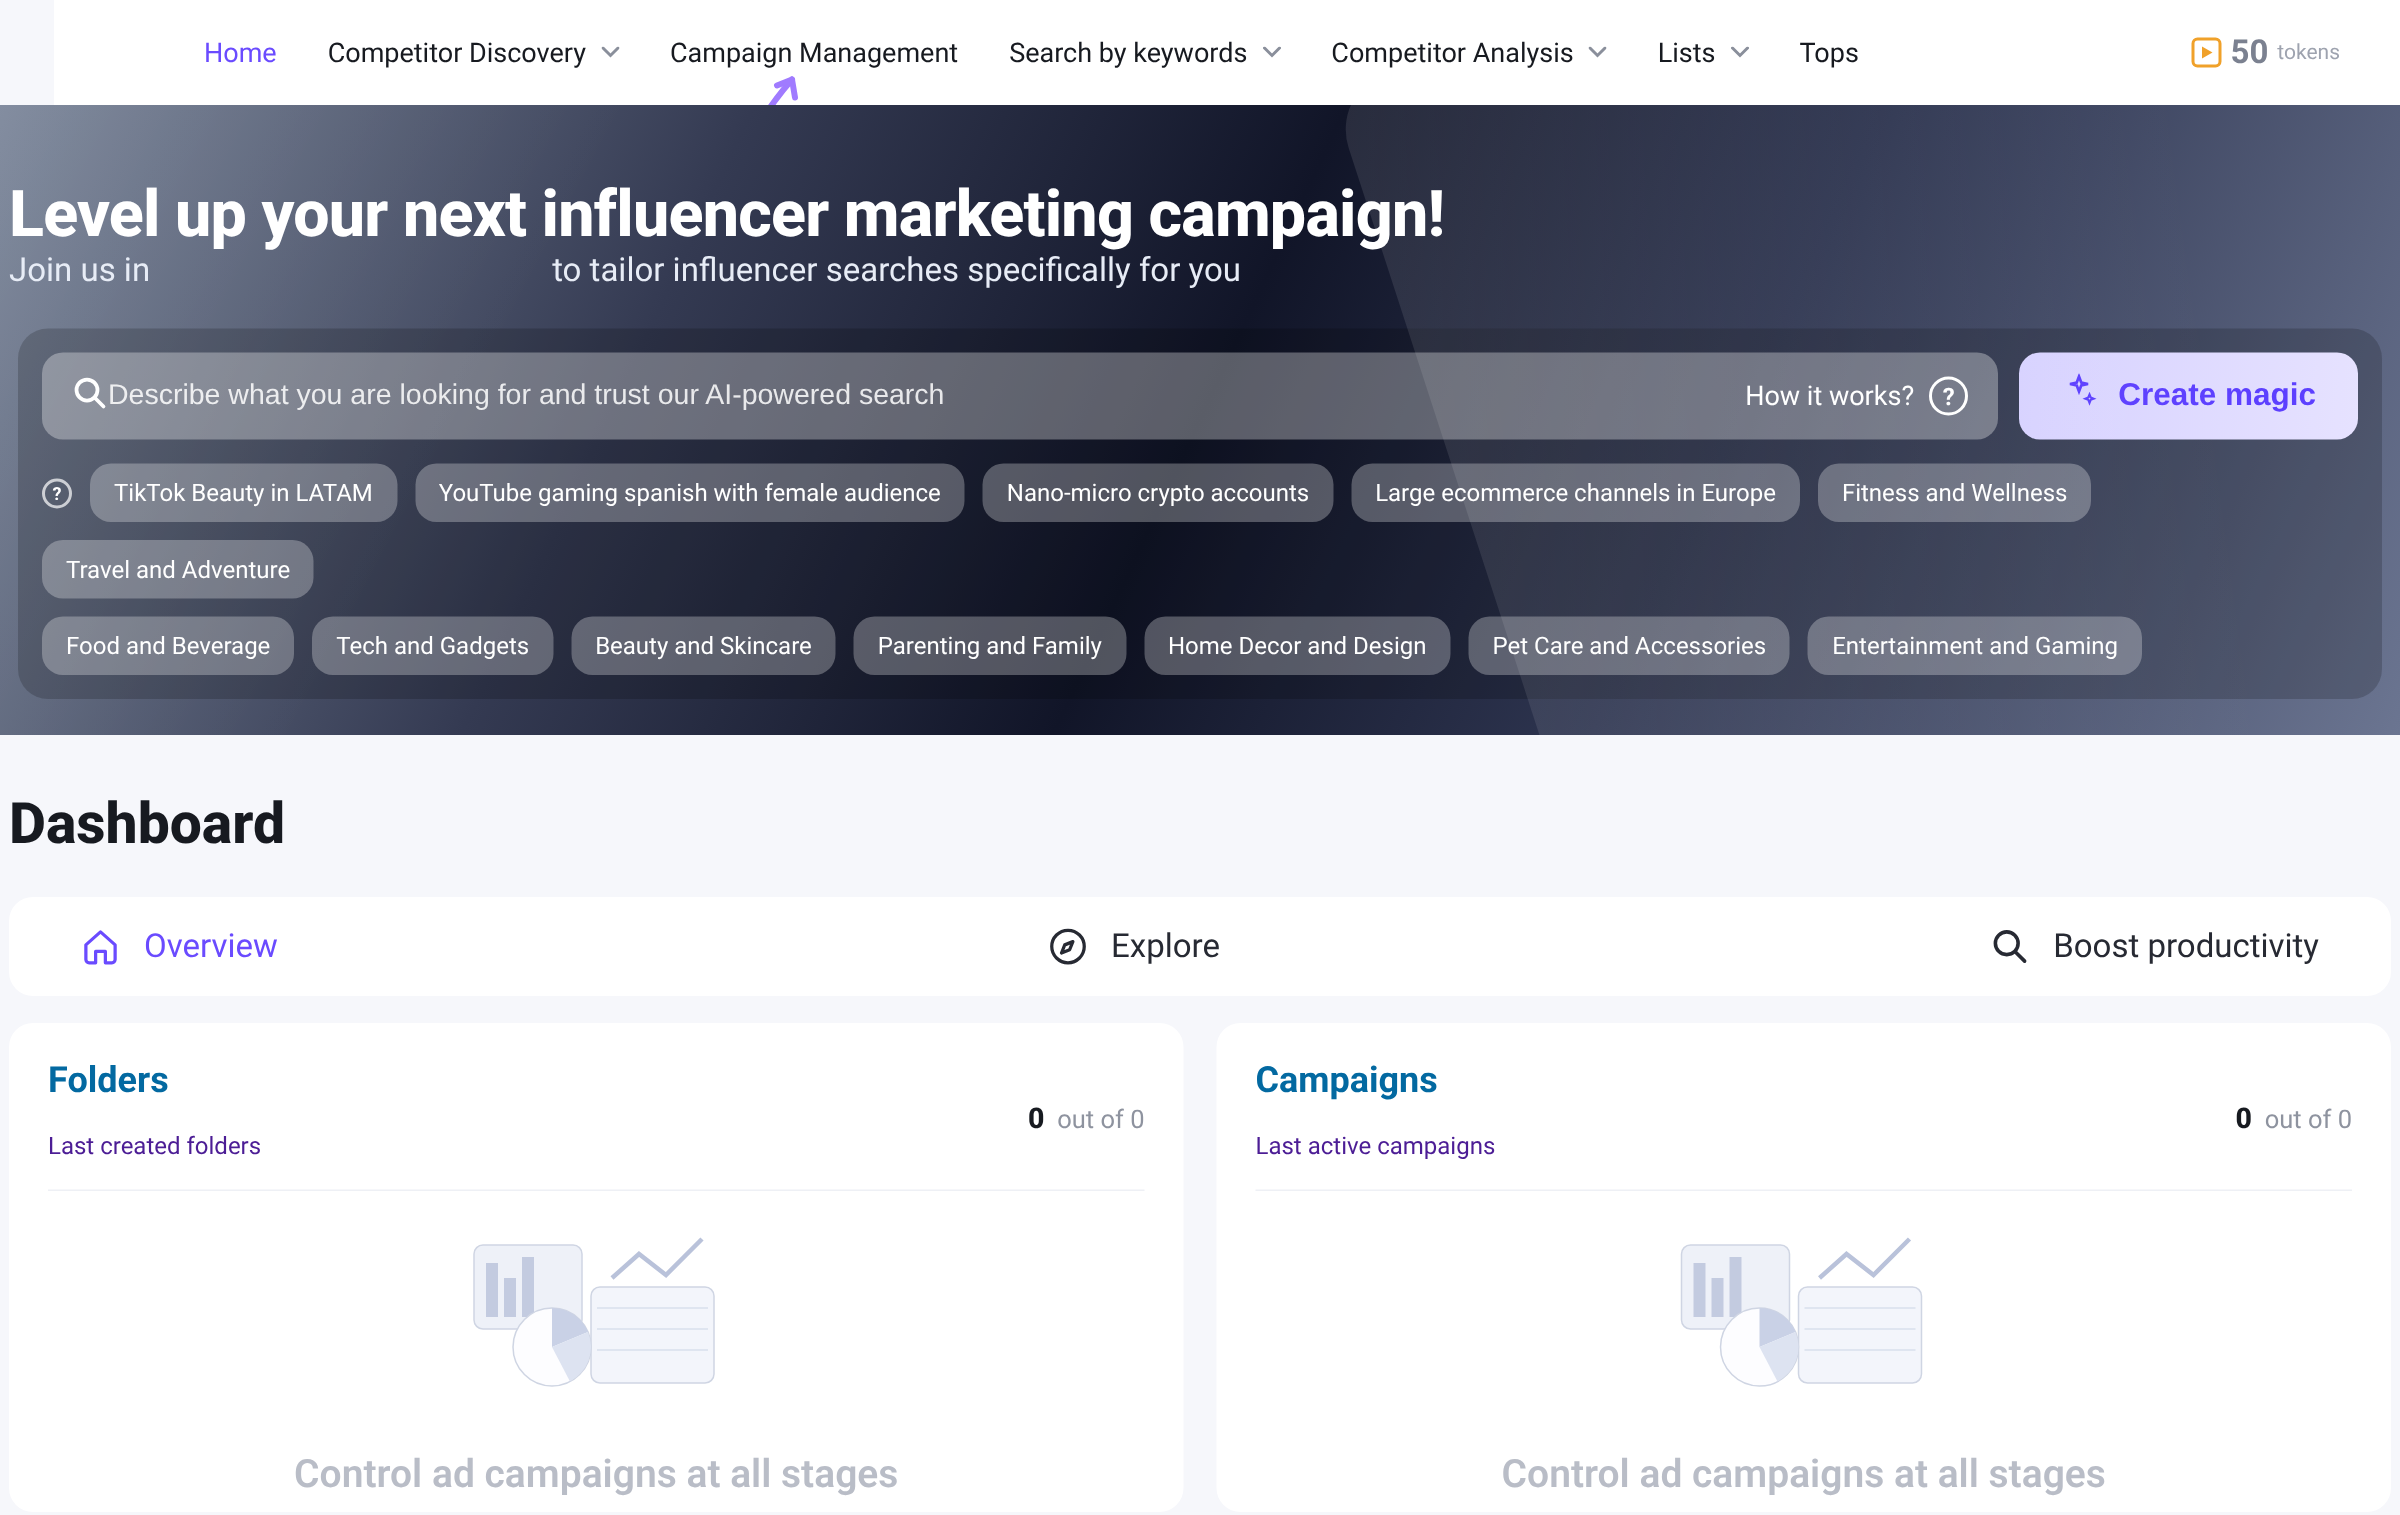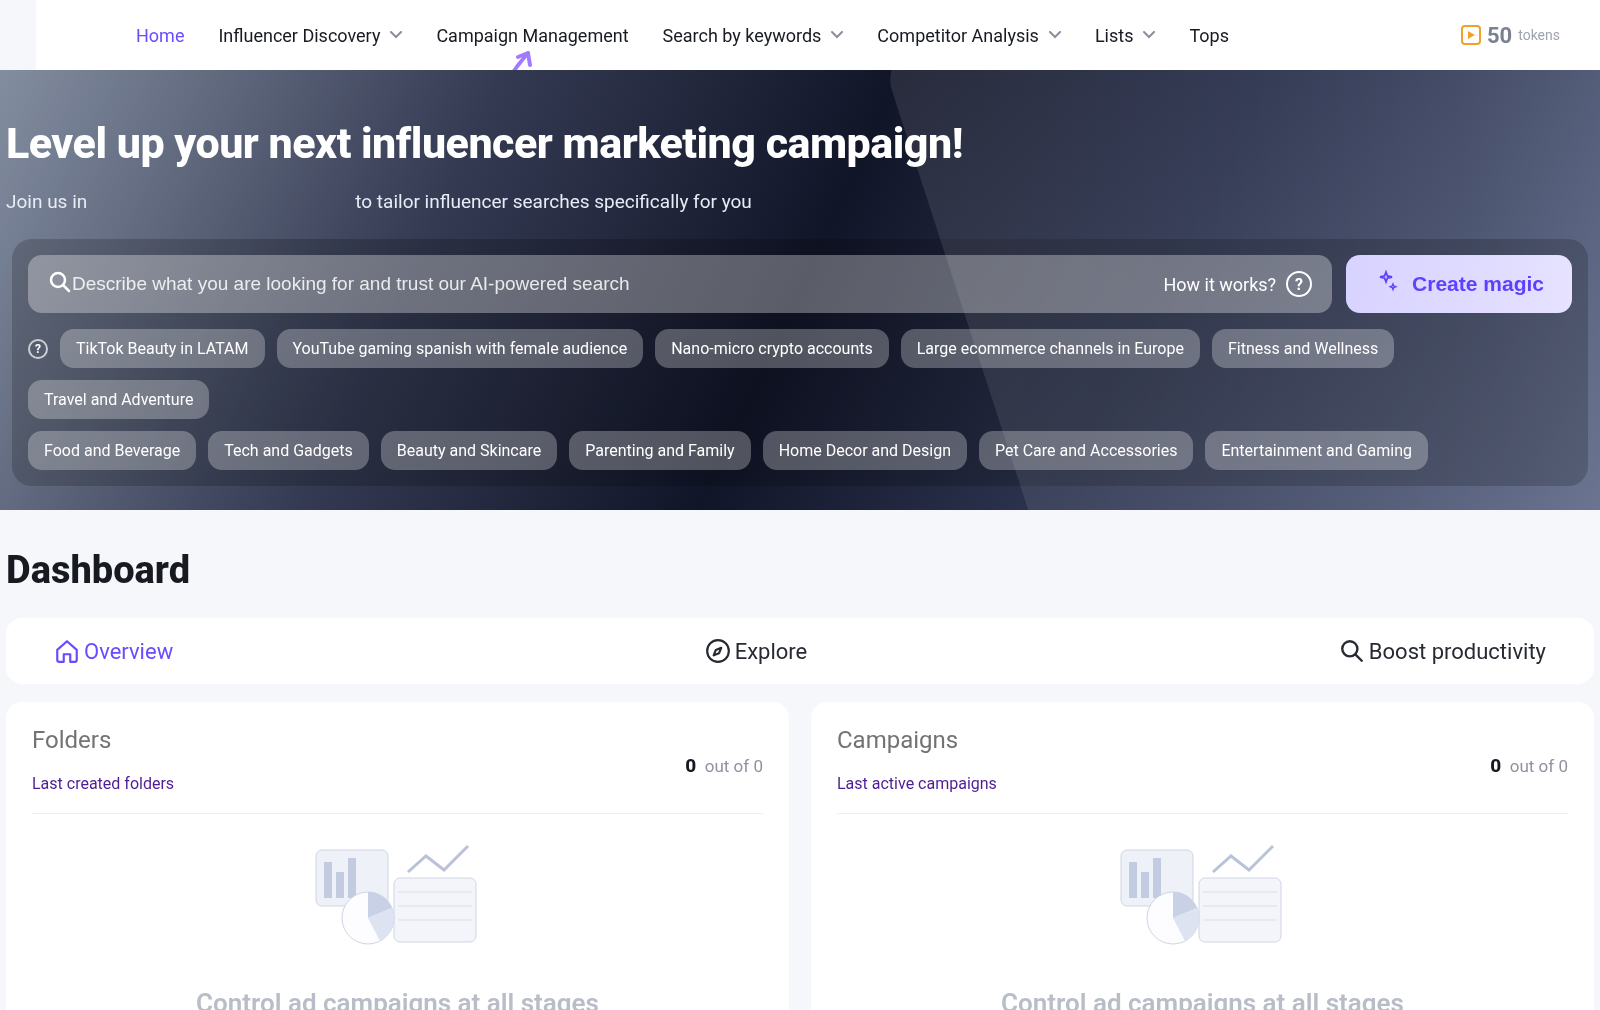--- a/index.html
+++ b/index.html
@@ -65,21 +65,21 @@
     transform:rotate(18deg);
     pointer-events:none;
   }
   .hero::before{ left:-14%; }
   .hero::after{ right:-18%; transform:rotate(-18deg);}
   .hero-inner{ position:relative; padding:0 6px; }
   .hero h1{
     font-size:43px; font-weight:800; letter-spacing:-0.5px;
   }
   .hero-sub{
-    margin-top:22px;font-size:19px;color:#e7ecf6;
+    font-size:22px;color:#e7ecf6;
     display:flex; gap:14px;
   }
   .hero-sub .gap{ display:inline-block; width:240px; }
 
   .search-wrap{
     margin:26px 6px 0; padding:16px;
     background:rgba(0,0,0,0.18);
     border-radius:20px;
   }
   .search-row{ display:flex; gap:14px; }
@@ -112,43 +112,43 @@
   }
 
   
   .dash{ padding:38px 6px 0;}
   .dash h2{ font-size:38px;font-weight:800;color:#171a20;}
   .tabs{
     margin-top:26px;background:#fff;border-radius:16px;
     display:flex;align-items:center;justify-content:space-between;
     padding:20px 48px;
   }
-  .tab{ display:flex;align-items:center;gap:4px;font-size:22px;color:#272a33;cursor:pointer;}
+  .tab{ display:flex;align-items:center;gap:16px;font-size:22px;color:#272a33;cursor:pointer;}
   .tab.active{ color:#6a4bff; }
   .tab .ico{ width:26px;height:26px;display:inline-flex;align-items:center;justify-content:center;}
   .cards{ display:flex; gap:22px; margin-top:18px;}
   .card{ flex:1;background:#fff;border-radius:16px;padding:24px 26px 10px;}
   .card-head{display:flex;align-items:flex-start;justify-content:space-between;}
-  .card-title{ color:#737373;font-size:24px;font-weight:400;}
+  .card-title{ color:#0369a1;font-size:24px;font-weight:700;}
   .card-sub{ color:#4c1d95;font-size:16px;margin-top:20px;}
   .card-count{ color:#8e939f;font-size:17px; white-space:nowrap; padding-top:28px;}
   .card-count b{ color:#171a20;font-weight:800;font-size:19px;}
   .card hr{ border:none;border-top:1px solid #eef0f5;margin:20px 0 18px;}
   .illus{ display:flex;justify-content:center;margin:18px 0 26px;}
   .card-cta{ text-align:center;color:#b9bdc7;font-size:26px;font-weight:600;}
 </style>
 </head>
 <body>
 
 <div class="topnav">
   <div class="nav-item active">
     <span>Home</span>
   </div>
   <div class="nav-item">
-    <span>Influencer Discovery</span>
+    <span>Competitor Discovery</span>
     <span class="chevron">
       <svg width="12" height="8" viewBox="0 0 12 8">
           <path d="M1 1l5 5 5-5" stroke="currentColor" stroke-width="2" fill="none" stroke-linecap="round"></path>
         </svg>
     </span>
   </div>
   <div class="nav-item">
     <span>Campaign Management</span>
   </div>
   <div class="nav-item">

